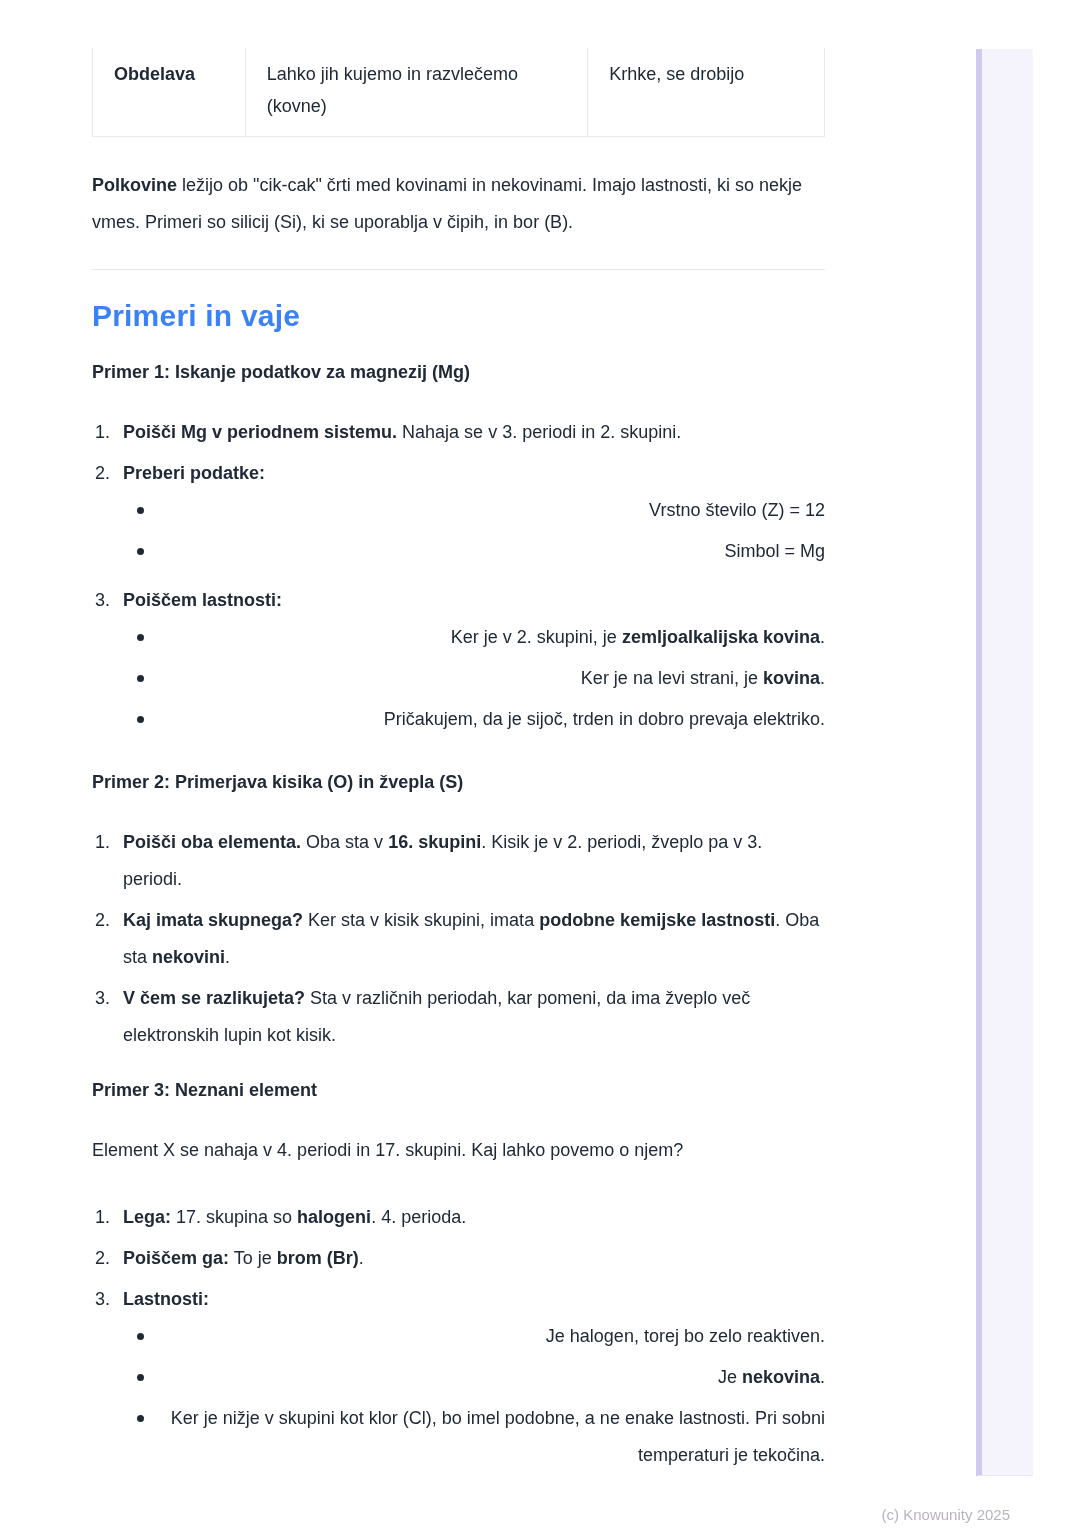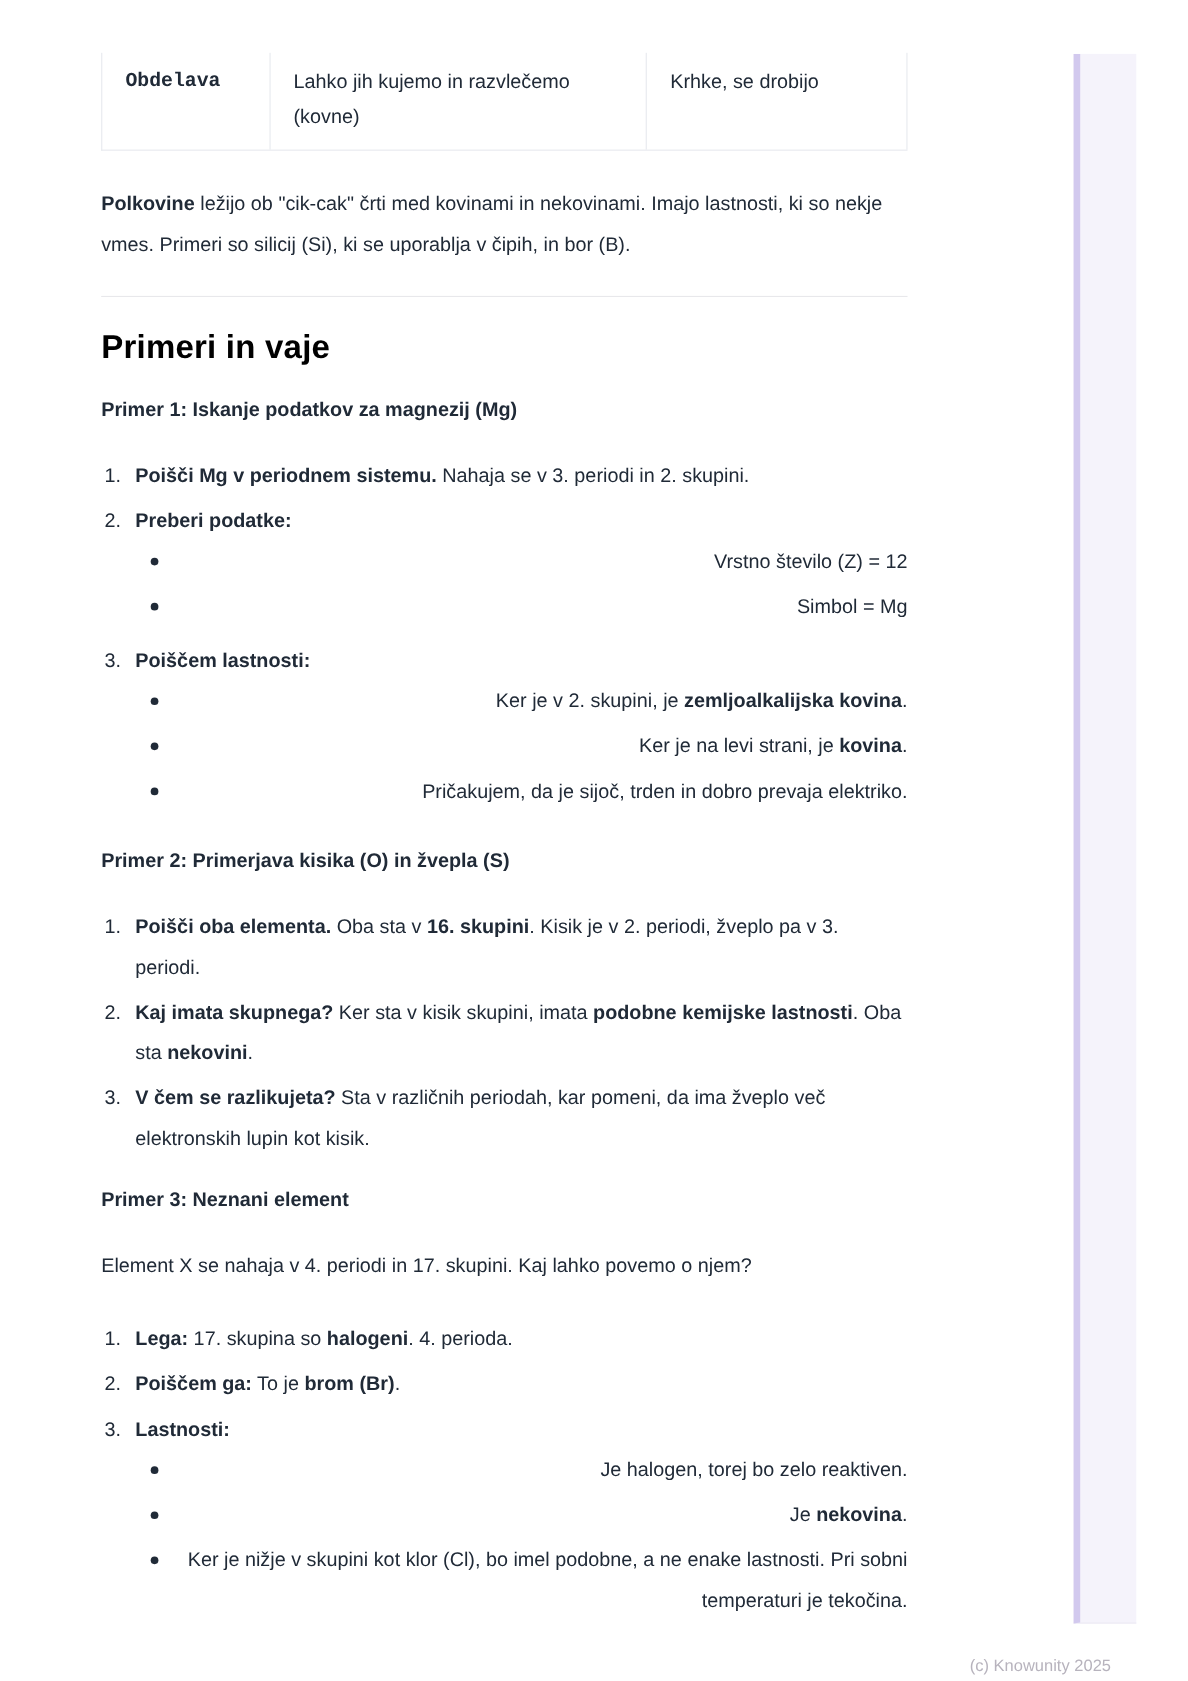--- a/index.html
+++ b/index.html
@@ -21,30 +21,30 @@
     border-left:1px solid #e7e9ee;
     border-bottom:1px solid #e7e9ee;
   }
   .tcell {
     box-sizing:border-box;
     border-right:1px solid #e7e9ee;
     padding:10px 20px 14px 21px;
     line-height:32px;
     min-height:87px;
   }
-  .c1 { width:153px; font-weight:700;font-family:Liberation Mono, monospace; }
+  .c1 { width:153px; font-weight:700; }
   .c2 { width:343px; }
   .c3 { width:237px; }
 
   .para { margin:30px 0 0; }
   .divider { border:0; border-top:1px solid #e8e8eb; margin:28px 0 0; }
 
   h2 {
     font-size:30px; line-height:40px; font-weight:700;
-    color:#000000; margin:26px 0 0; letter-spacing:.2px;
+    color:#3b82f6; margin:26px 0 0; letter-spacing:.2px;
   }
   h3 { font-size:18px; line-height:24px; font-weight:700; margin:24px 0 0; }
 
   .olist { margin:30px 0 4px; }
   .oli { display:flex; margin:0 0 4px; }
   .num { flex:0 0 31px; box-sizing:border-box; padding-left:3px; }
   .oli-body { flex:1; min-width:0; }
 
   .ulist { margin:0 0 8px; }
   .bli { display:flex; margin:0 0 4px; }

